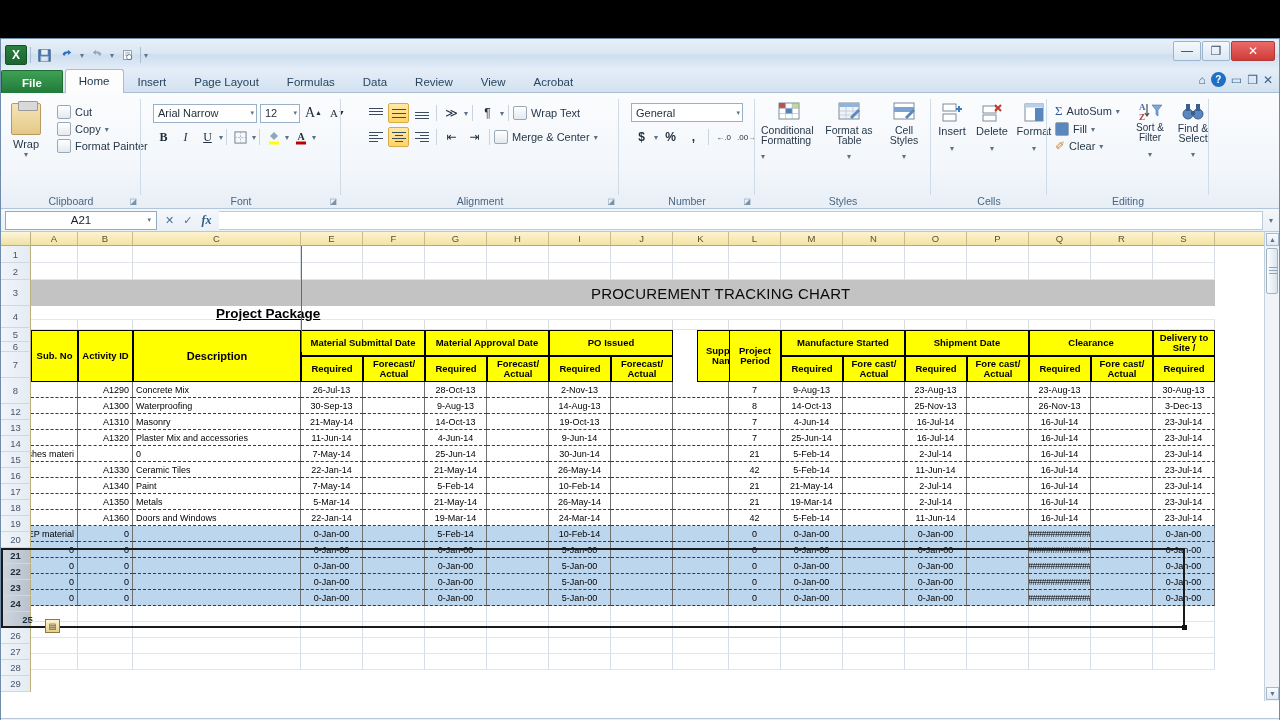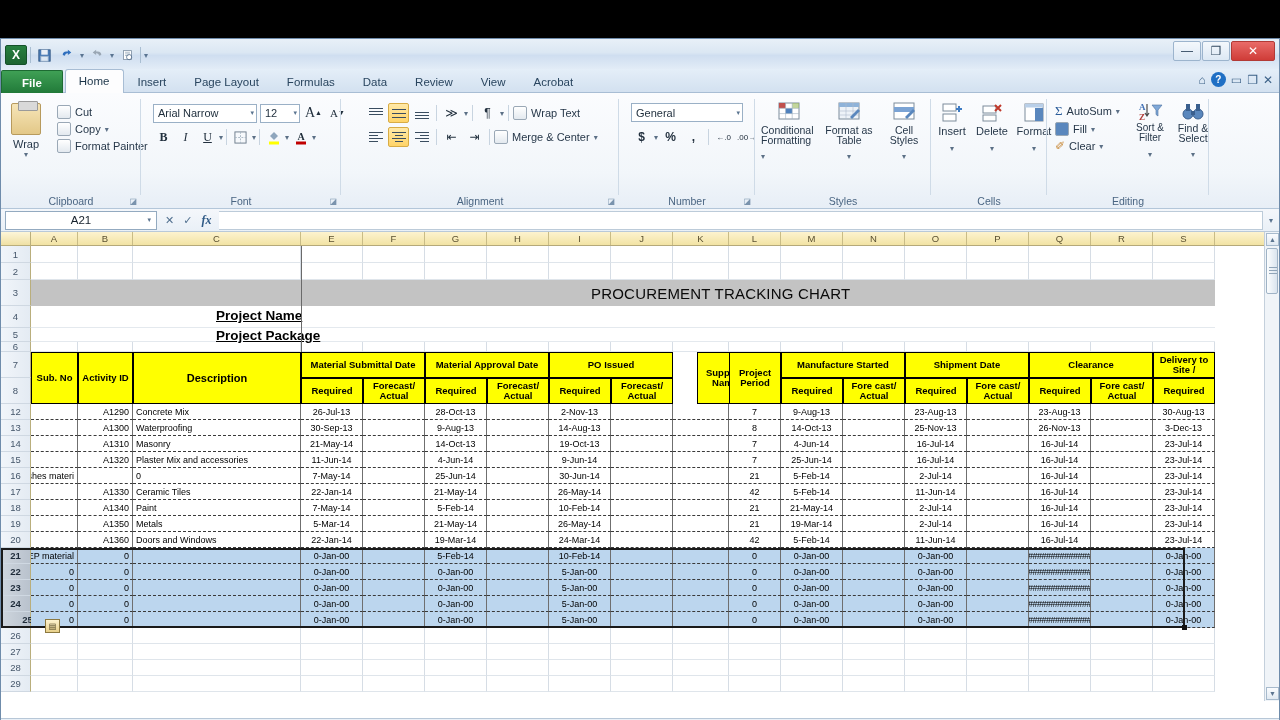--- a/index.html
+++ b/index.html
@@ -710,25 +710,20 @@
             <div class="cell gl" style="width: 62px; min-width: 62px; height: 17px;"></div>
             <div class="cell gl" style="width: 62px; min-width: 62px; height: 17px;"></div>
             <div class="cell gl" style="width: 62px; min-width: 62px; height: 17px;"></div>
             <div class="cell gl" style="width: 62px; min-width: 62px; height: 17px;"></div>
           </div>
           <div class="cellrow " style="height: 26px;">
             <div class="banner" style="width: 1184px; height: 26px; display: flex; align-items: center; position: relative;">
               <div class="banner-text" style="position: absolute; left: 560px;">PROCUREMENT TRACKING CHART</div>
             </div>
           </div>
-          <div class="cellrow " style="height: 22px;">
-            <div style="width: 1184px; height: 22px; position: relative; border-bottom: 1px solid rgb(228, 233, 238);">
-              <div class="projtext" style="position: absolute; left: 185px; top: 2px;">Project Name</div>
-            </div>
-          </div>
           <div class="cellrow " style="height: 14px;">
             <div style="width: 1184px; height: 14px; position: relative; border-bottom: 1px solid rgb(228, 233, 238);">
               <div class="projtext" style="position: absolute; left: 185px; top: 0px;">Project Package</div>
             </div>
           </div>
           <div class="cellrow blank-row" style="height: 10px;">
             <div class="cell gl" style="width: 47px; min-width: 47px; height: 10px;"></div>
             <div class="cell gl" style="width: 55px; min-width: 55px; height: 10px;"></div>
             <div class="cell gl" style="width: 168px; min-width: 168px; height: 10px;"></div>
             <div class="cell gl" style="width: 62px; min-width: 62px; height: 10px;"></div>

